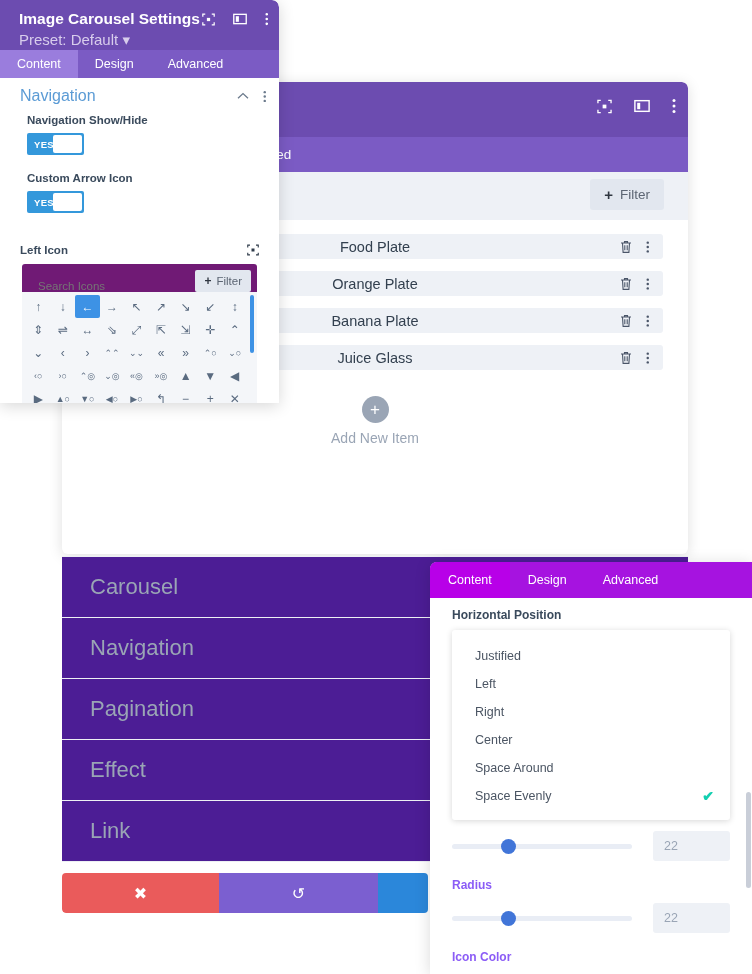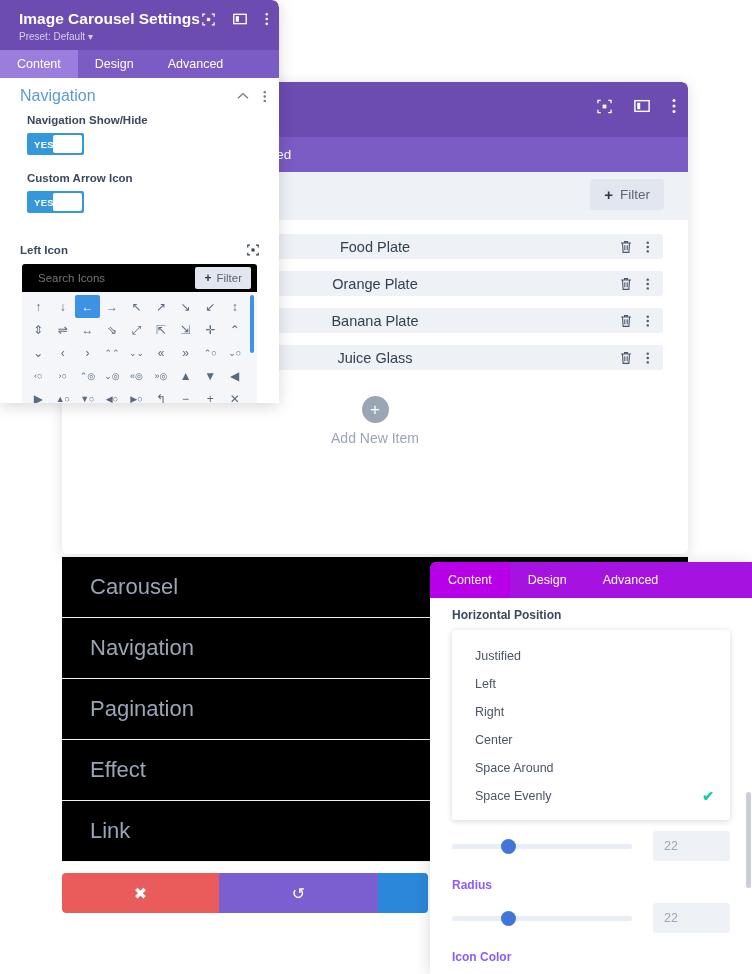--- a/index.html
+++ b/index.html
@@ -68,21 +68,21 @@
   .add-circle {
     width: 27px; height: 27px; border-radius: 50%; background: #9aa5b5;
     display: inline-flex; align-items: center; justify-content: center;
     color: #fff; font-size: 17px; line-height: 1;
   }
   .add-label { margin-top: 7px; font-size: 14px; color: #9aa5b5; }
 
   
   .accordion {
     position: absolute; left: 62px; top: 556px; width: 626px;
-    background: #000000;
+    background: #4c1d95;
   }
   .acc-row {
     height: 61px; display: flex; align-items: center;
     border-top: 1px solid #edf0f4; padding-left: 28px;
   }
   .acc-row:first-child { border-top: 1px solid #edf0f4; }
   .acc-row .acc-label { font-size: 22px; color: #9aa5b5; }
 
   
   .action-bar {
@@ -108,21 +108,21 @@
   .lp-header {
     height: 50px; background: #6C4CB0; position: relative;
     border-top-right-radius: 7px;
   }
   .lp-header .lp-title {
     position: absolute; left: 19px; top: 10px;
     color: #fff; font-size: 15.5px; font-weight: bold;
   }
   .lp-header .lp-preset {
     position: absolute; left: 19px; top: 31px;
-    color: #d8cdec; font-size: 10px;
+    color: #d8cdec; font-size: 15px;
   }
   .lp-header .lp-icons {
     position: absolute; right: 11px; top: 12px; display: flex; gap: 18px; align-items: center;
   }
   .lp-tabs { height: 28px; background: #7B5BC4; display: flex; align-items: stretch; }
   .lp-tabs .lt {
     color: #fff; font-size: 12.5px; display: flex; align-items: center; padding: 0 17px;
   }
   .lp-tabs .lt.active { background: #9a7ddd; }
   .lp-content { background: #fff; padding: 0; }
@@ -152,22 +152,22 @@
     display: flex; align-items: center; justify-content: space-between;
     padding: 0 20px; margin-top: 31px; margin-bottom: 8px;
   }
   .icon-field-head .ifl { font-size: 11.5px; color: #3a4a5c; font-weight: bold; }
 
   .icon-picker {
     margin: 0 22px 0 22px; background: #f4f6f9; border-radius: 3px; overflow: hidden;
     position: relative;
   }
   .ip-search {
-    height: 28px; display: flex; align-items: center; justify-content: space-between;
-    padding: 0 6px 0 16px; background: #000000;
+    height: 28px; display: flex; align-items: flex-end; justify-content: space-between;
+    padding: 0 6px 0 16px; background: #701a75;
   }
   .ip-search .ph { font-size: 11.5px; color: #a9b2bd; }
   .ip-search .fbtn {
     background: #e2e7ef; color: #5c6573; font-size: 11.5px; padding: 4px 9px;
     border-radius: 2px; display: flex; gap: 5px; align-items: center;
   }
   .ip-search .fbtn .pl { font-weight: bold; color: #2f3640; font-size: 12px; }
   .ip-grid {
     display: grid; grid-template-columns: repeat(9, 1fr);
     padding: 3px 10px 5px 4px; background: #f4f6f9;

